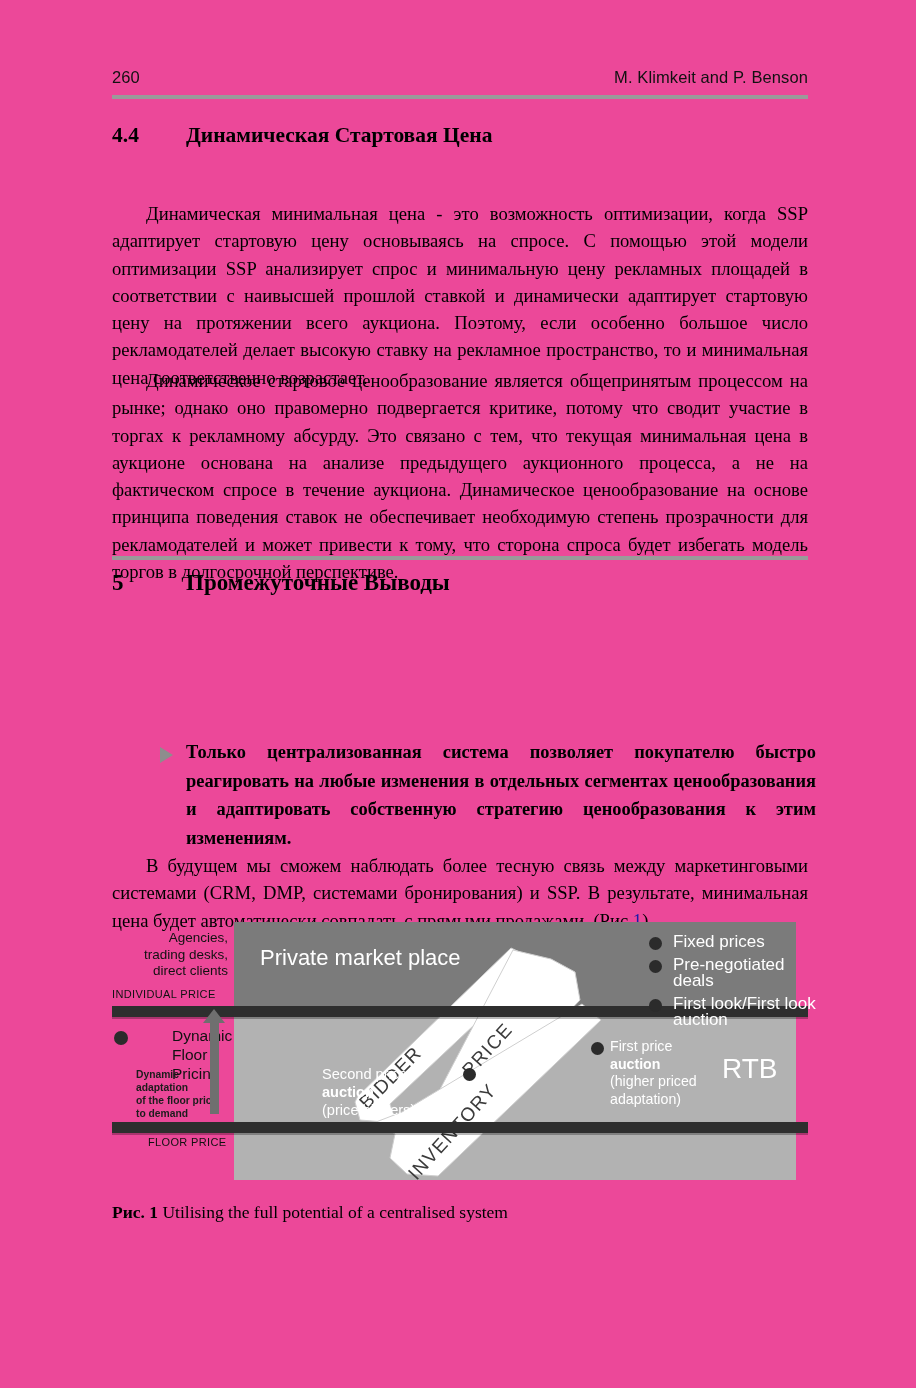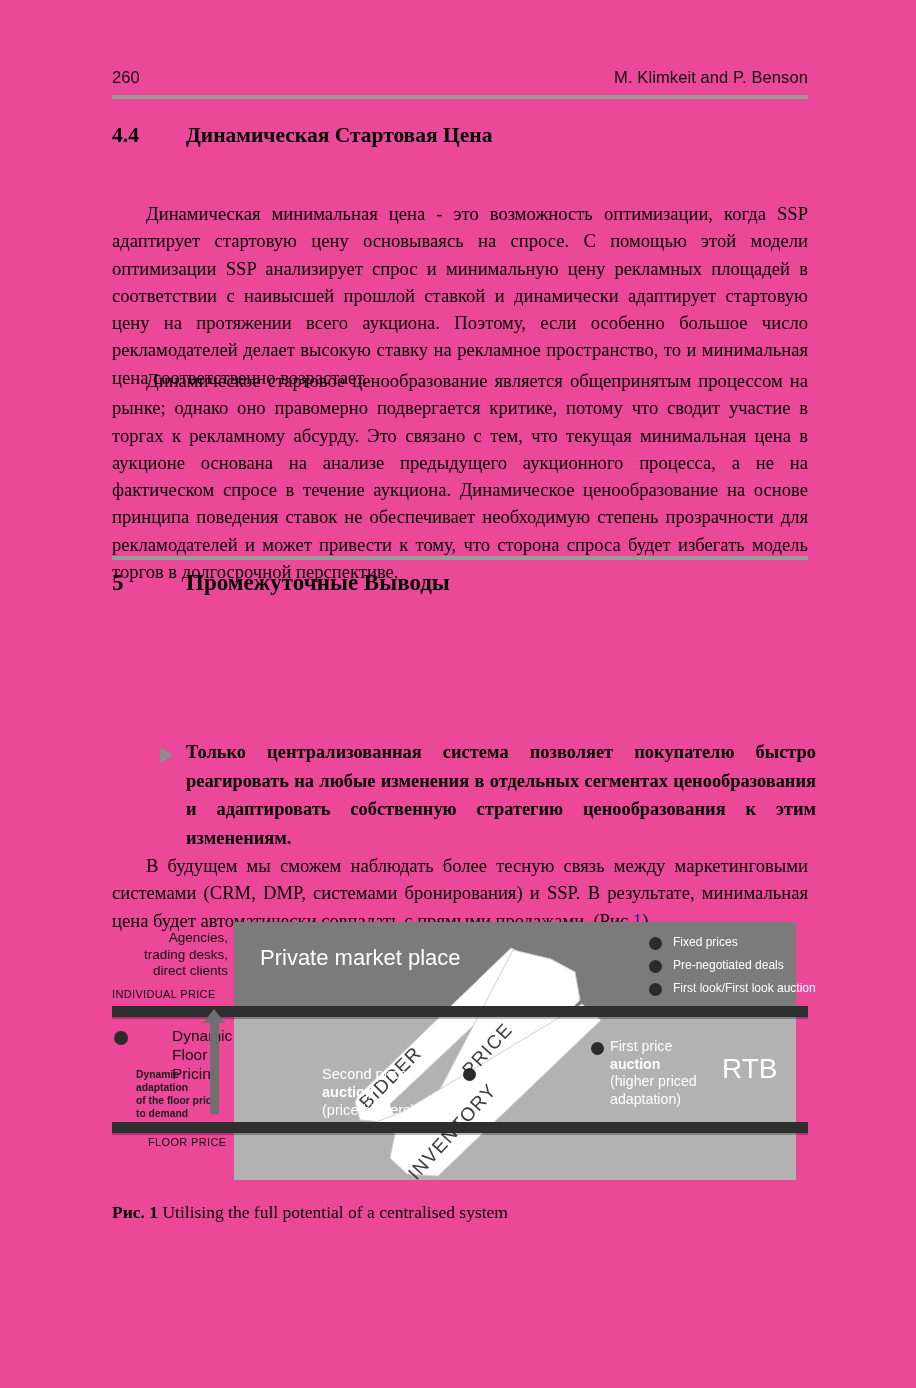--- a/index.html
+++ b/index.html
@@ -235,21 +235,21 @@
   
   .rlist {
     position: absolute;
     left: 535px; top: 12px;
     width: 170px;
   }
   .rlist .ri {
     position: relative;
     padding-left: 26px;
     margin-bottom: 7px;
-    font-size: 12px;
+    font-size: 17px;
     line-height: 16px;
     color: #ffffff;
   }
   .rlist .ri .dot {
     position: absolute;
     left: 2px; top: 3px;
     width: 13px; height: 13px;
     border-radius: 50%;
     background: #2b2b2b;
   }

